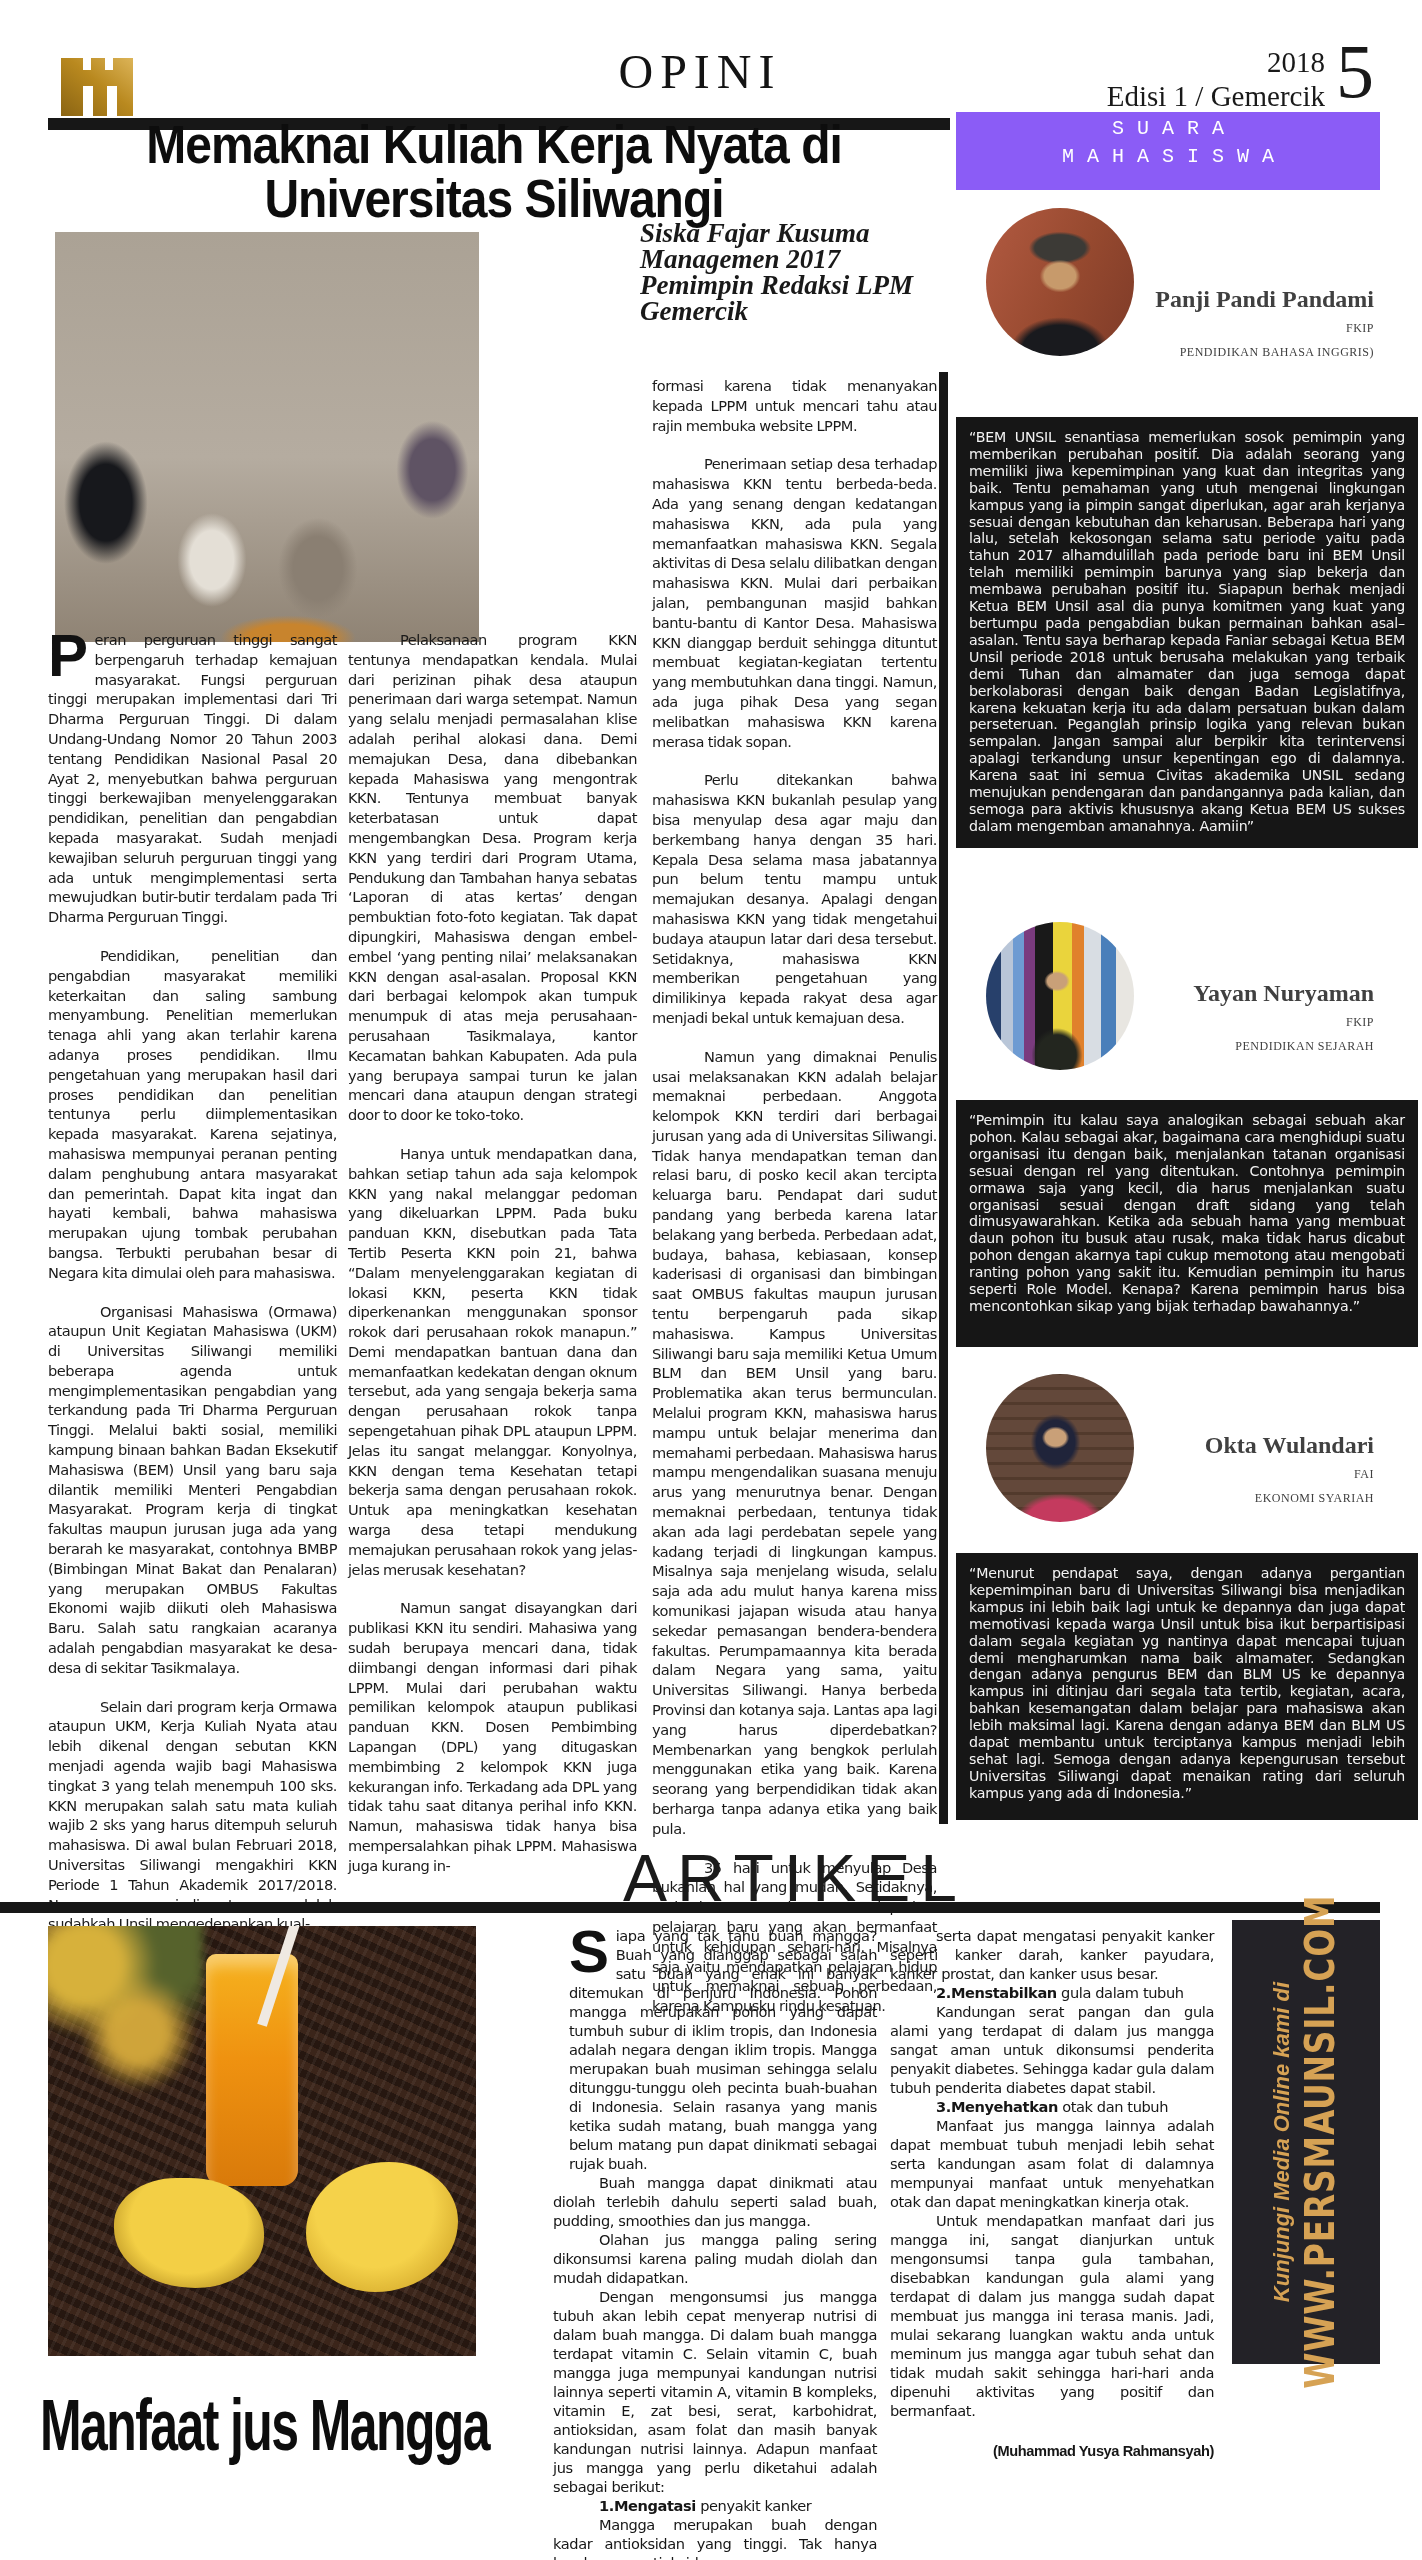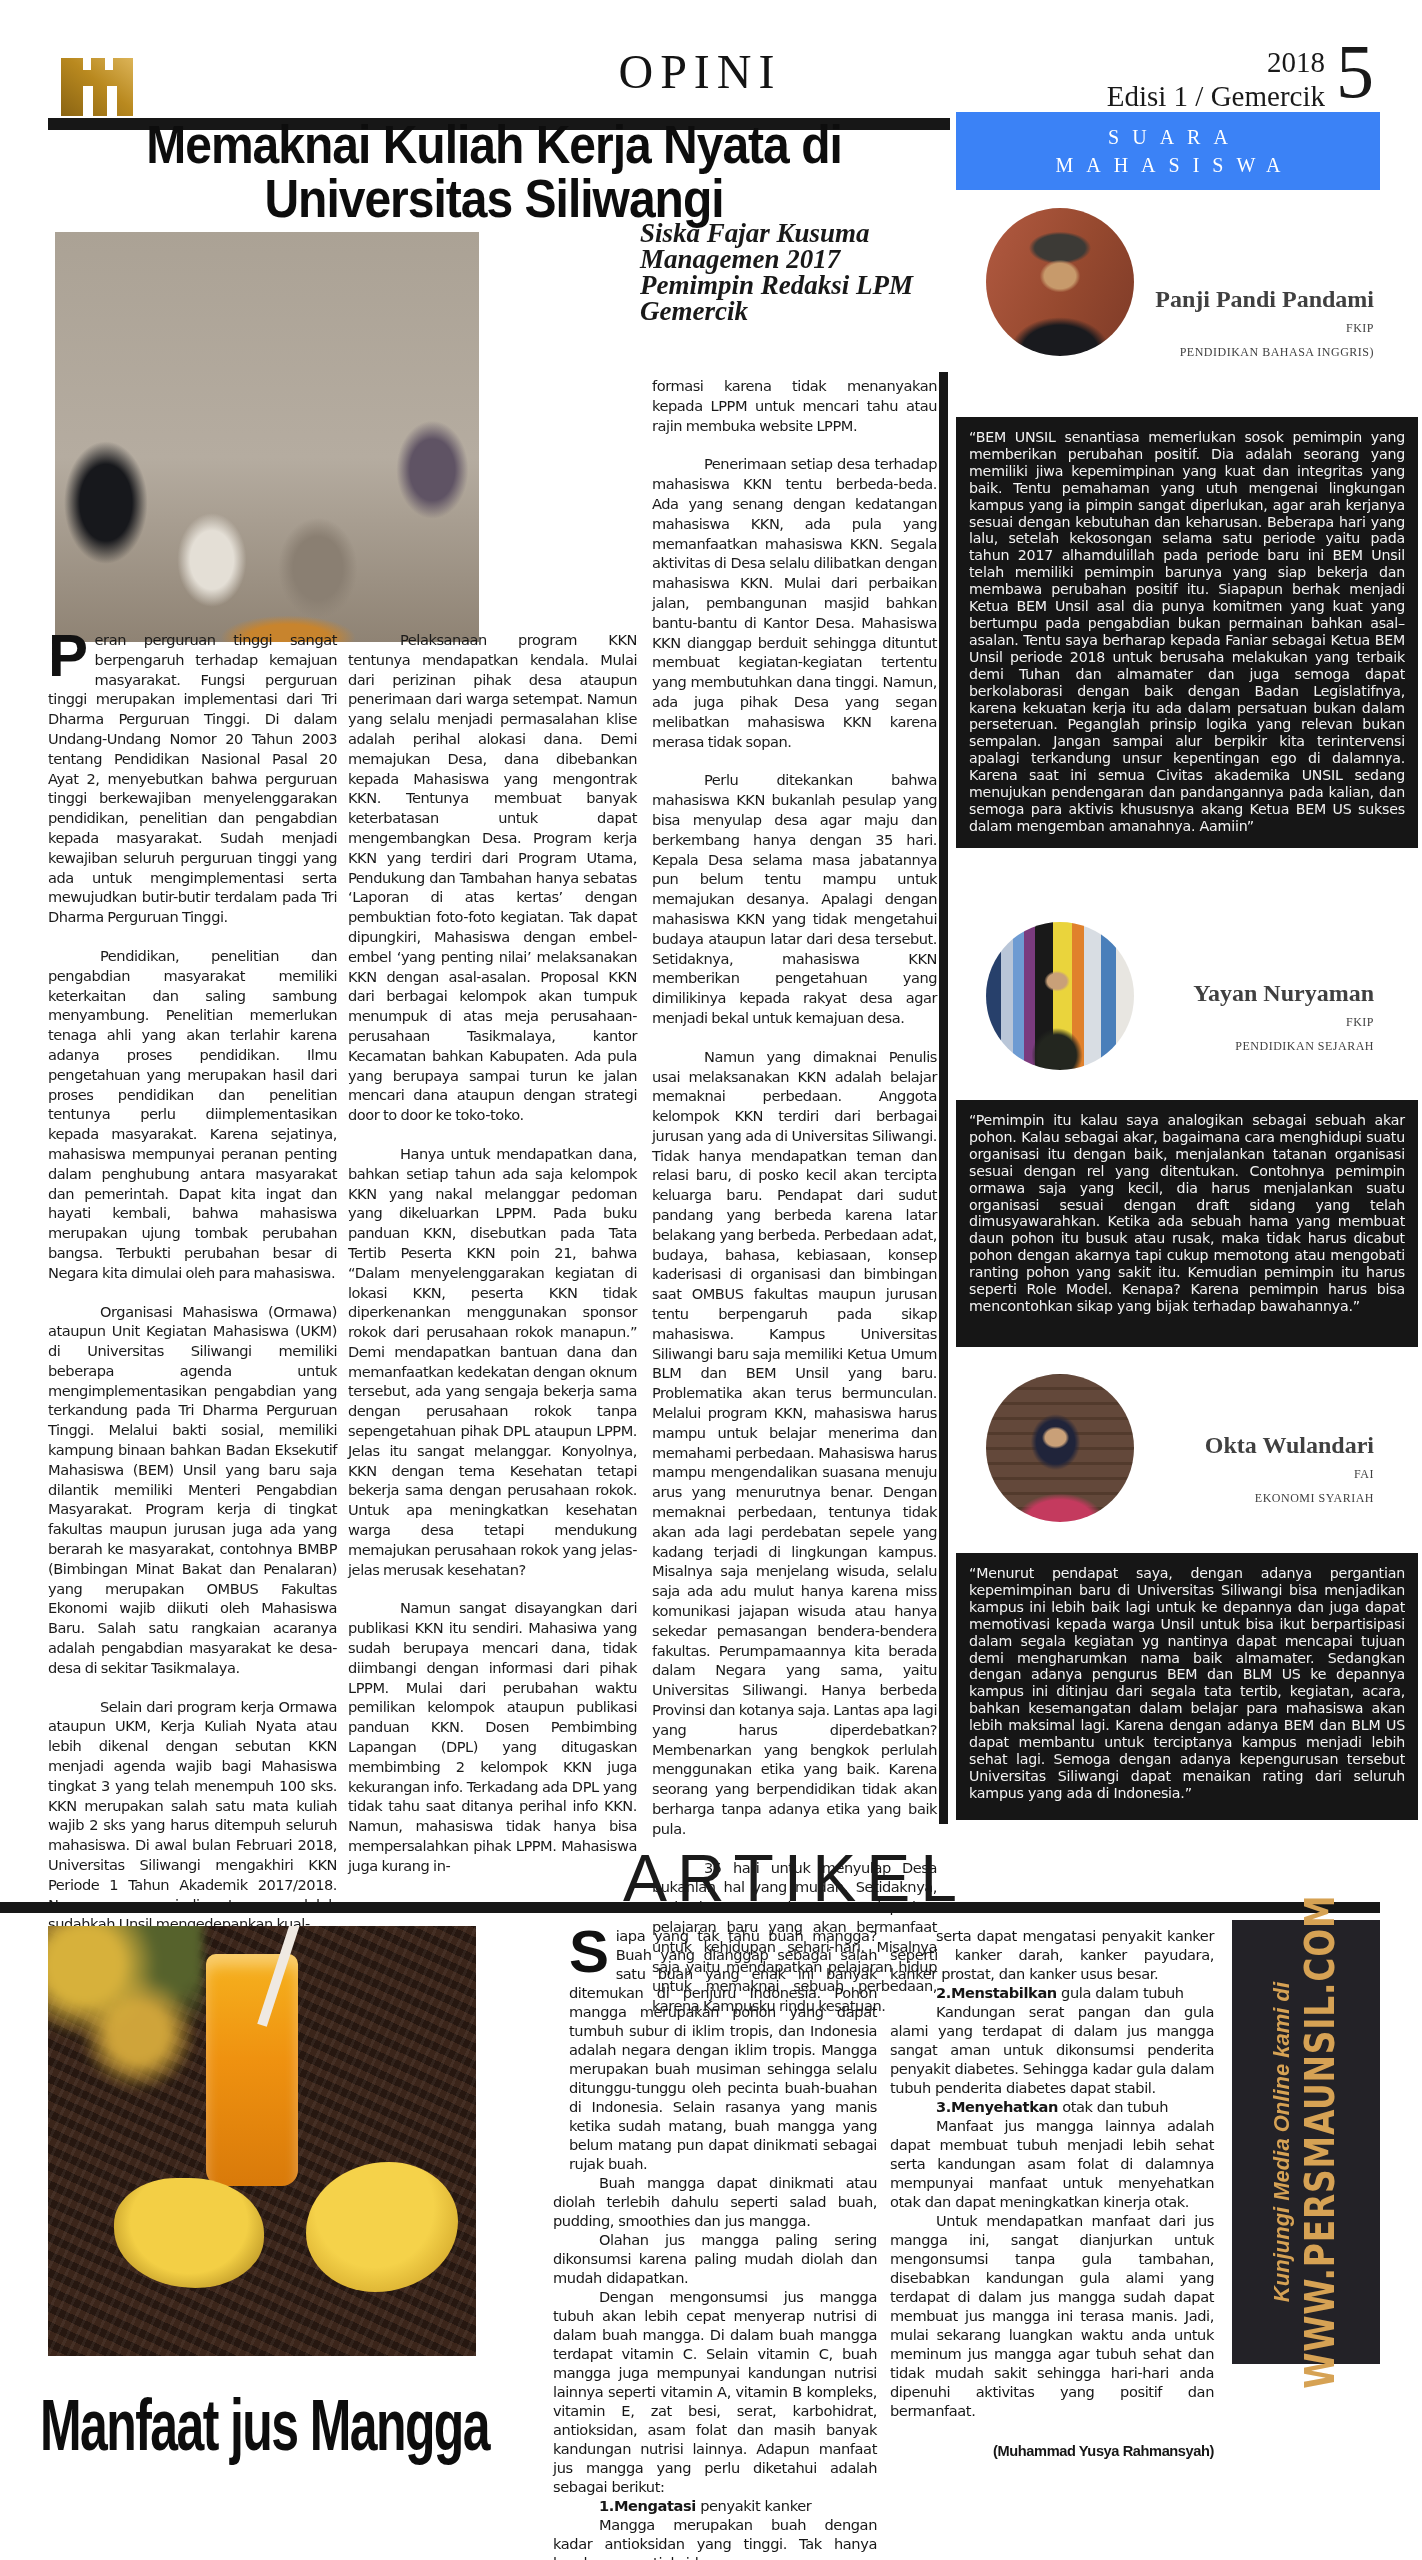--- a/index.html
+++ b/index.html
@@ -13,23 +13,23 @@
            font-family:Liberation Serif, serif; font-size:48px; letter-spacing:7px; color:#141414; }
   .ed-year { position:absolute; left:1080px; top:46px; width:245px; text-align:right;
              font-family:"Liberation Serif", serif; font-size:29px; }
   .ed-name { position:absolute; left:1010px; top:80px; width:315px; text-align:right;
              font-family:"Liberation Serif", serif; font-size:29px; }
   .ed-page { position:absolute; left:1336px; top:28px; width:70px;
              font-family:"Liberation Serif", serif; font-size:76px; }
   .rule-top { position:absolute; left:48px; top:118px; width:902px; height:12px; background:#171717; }
 
   
-  .suara-box { position:absolute; left:956px; top:112px; width:424px; height:78px; background:#3b82f6;
-               color:#ffffff; font-family:Liberation Serif, serif; font-size:20px;
-               text-align:center; letter-spacing:13px; padding-top:14px; }
+  .suara-box { position:absolute; left:956px; top:112px; width:424px; height:78px; background:#8b5cf6;
+               color:#ffffff; font-family:Liberation Mono, monospace; font-size:20px;
+               text-align:center; letter-spacing:13px; padding-top:5px; }
   .suara-box div { text-indent:13px; margin-bottom:5px; }
   .av { position:absolute; left:986px; width:148px; height:148px; border-radius:50%; }
   .av1 { top:208px; background:
       radial-gradient(ellipse 26px 21px at 50% 46%, #c79a6b 60%, rgba(199,154,107,0) 78%),
       radial-gradient(ellipse 42px 22px at 50% 27%, #3c3a36 60%, rgba(60,58,54,0) 74%),
       radial-gradient(ellipse 64px 44px at 50% 97%, #191a1e 60%, rgba(25,26,30,0) 78%),
       linear-gradient(115deg, #b25a41 0%, #96492f 55%, #7e3b28 100%); }
   .av2 { top:922px; background:
       radial-gradient(ellipse 16px 13px at 48% 40%, #c9a078 60%, rgba(201,160,120,0) 80%),
       radial-gradient(ellipse 32px 34px at 48% 90%, #23261f 60%, rgba(35,38,31,0) 80%),

